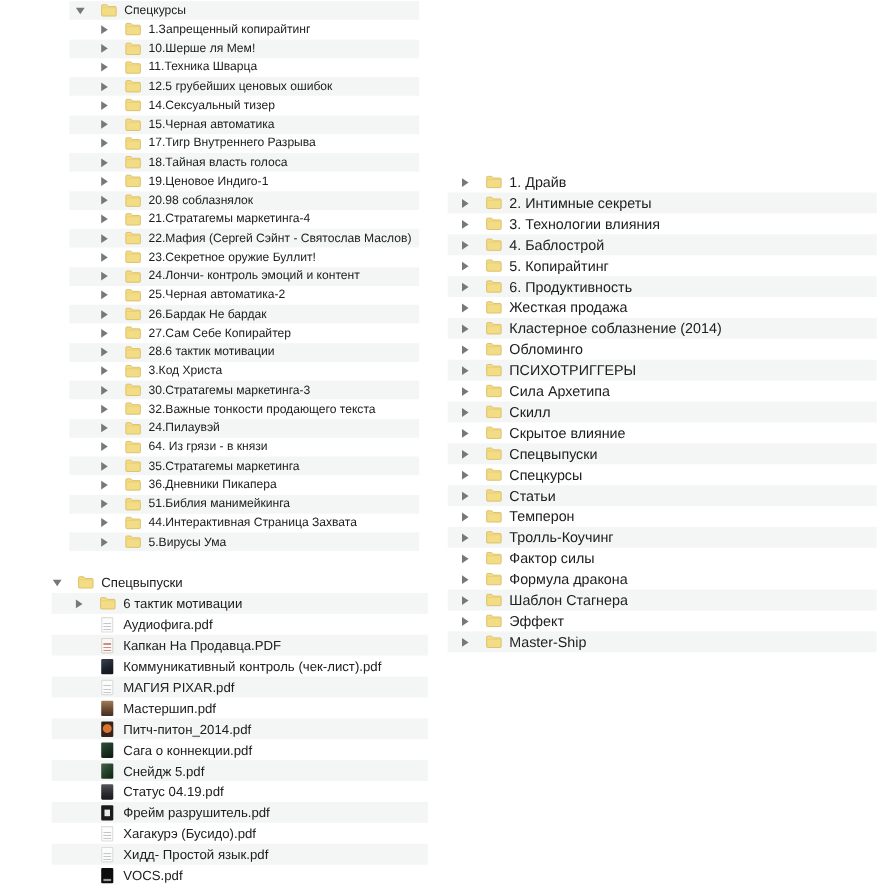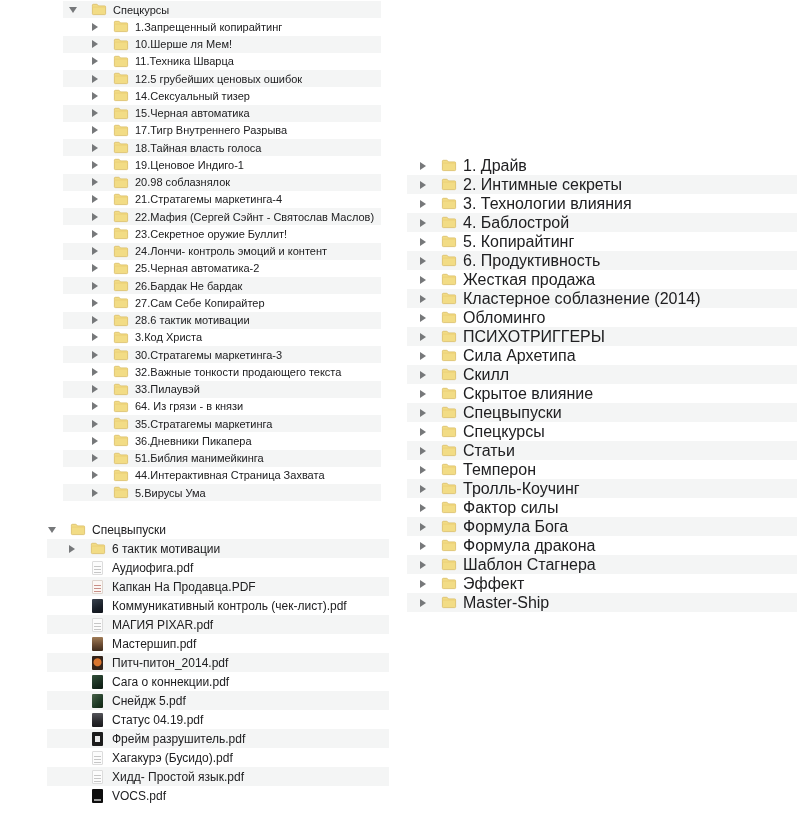--- a/index.html
+++ b/index.html
@@ -17,21 +17,21 @@
   .s1{left:63px;top:1px;width:318px;font-size:11px;}
   .s1 .row{height:17.25px;}
   .s1 .d0{padding-left:6px;}
   .s1 .d1{padding-left:28px;}
 
   .s2{left:47px;top:520px;width:342px;font-size:12px;}
   .s2 .row{height:19px;}
   .s2 .d0{padding-left:1px;}
   .s2 .d1{padding-left:21px;}
 
-  .s3{left:407px;top:156px;width:390px;font-size:16px;}
+  .s3{left:407px;top:156px;width:390px;font-size:13px;}
   .s3 .row{height:19px;}
   .s3 .d0{padding-left:12px;}
 
   
   .tri{display:inline-block;width:9px;flex:0 0 9px;margin-right:12px;}
   .tri.closed::before{
     content:"";display:block;width:0;height:0;margin-left:1px;
     border-left:6px solid #76787a;border-top:4px solid transparent;border-bottom:4px solid transparent;
   }
   .tri.open::before{
@@ -288,21 +288,21 @@
         <span class="label">32.Важные тонкости продающего текста</span>
       </div>
       <div class="row d1 striped">
         <span class="tri closed"></span>
         <span class="icw">
           <svg width="16" height="13" viewBox="0 0 16 13" aria-hidden="true">
             <path d="M1.4 3.4 L1.4 2.2 Q1.4 1.3 2.3 1.3 L5.7 1.3 Q6.2 1.3 6.5 1.7 L7.5 2.9 L13.7 2.9 Q14.6 2.9 14.6 3.8 L14.6 10.7 Q14.6 11.6 13.7 11.6 L2.3 11.6 Q1.4 11.6 1.4 10.7 Z" fill="#f2dc85" stroke="#d9bd64" stroke-width="0.8"></path>
             <path d="M1.4 4.1 L14.6 4.1" stroke="#ecd077" stroke-width="1" fill="none"></path>
           </svg>
         </span>
-        <span class="label">33.Пилаувэй</span>
+        <span class="label">24.Пилаувэй</span>
       </div>
       <div class="row d1">
         <span class="tri closed"></span>
         <span class="icw">
           <svg width="16" height="13" viewBox="0 0 16 13" aria-hidden="true">
             <path d="M1.4 3.4 L1.4 2.2 Q1.4 1.3 2.3 1.3 L5.7 1.3 Q6.2 1.3 6.5 1.7 L7.5 2.9 L13.7 2.9 Q14.6 2.9 14.6 3.8 L14.6 10.7 Q14.6 11.6 13.7 11.6 L2.3 11.6 Q1.4 11.6 1.4 10.7 Z" fill="#f2dc85" stroke="#d9bd64" stroke-width="0.8"></path>
             <path d="M1.4 4.1 L14.6 4.1" stroke="#ecd077" stroke-width="1" fill="none"></path>
           </svg>
         </span>
         <span class="label">64. Из грязи - в князи</span>
@@ -654,30 +654,20 @@
       </div>
       <div class="row d0">
         <span class="tri closed"></span>
         <span class="icw">
           <svg width="16" height="13" viewBox="0 0 16 13" aria-hidden="true">
             <path d="M1.4 3.4 L1.4 2.2 Q1.4 1.3 2.3 1.3 L5.7 1.3 Q6.2 1.3 6.5 1.7 L7.5 2.9 L13.7 2.9 Q14.6 2.9 14.6 3.8 L14.6 10.7 Q14.6 11.6 13.7 11.6 L2.3 11.6 Q1.4 11.6 1.4 10.7 Z" fill="#f2dc85" stroke="#d9bd64" stroke-width="0.8"></path>
             <path d="M1.4 4.1 L14.6 4.1" stroke="#ecd077" stroke-width="1" fill="none"></path>
           </svg>
         </span>
         <span class="label">Фактор силы</span>
-      </div>
-      <div class="row d0 striped">
-        <span class="tri closed"></span>
-        <span class="icw">
-          <svg width="16" height="13" viewBox="0 0 16 13" aria-hidden="true">
-            <path d="M1.4 3.4 L1.4 2.2 Q1.4 1.3 2.3 1.3 L5.7 1.3 Q6.2 1.3 6.5 1.7 L7.5 2.9 L13.7 2.9 Q14.6 2.9 14.6 3.8 L14.6 10.7 Q14.6 11.6 13.7 11.6 L2.3 11.6 Q1.4 11.6 1.4 10.7 Z" fill="#f2dc85" stroke="#d9bd64" stroke-width="0.8"></path>
-            <path d="M1.4 4.1 L14.6 4.1" stroke="#ecd077" stroke-width="1" fill="none"></path>
-          </svg>
-        </span>
-        <span class="label">Формула Бога</span>
       </div>
       <div class="row d0">
         <span class="tri closed"></span>
         <span class="icw">
           <svg width="16" height="13" viewBox="0 0 16 13" aria-hidden="true">
             <path d="M1.4 3.4 L1.4 2.2 Q1.4 1.3 2.3 1.3 L5.7 1.3 Q6.2 1.3 6.5 1.7 L7.5 2.9 L13.7 2.9 Q14.6 2.9 14.6 3.8 L14.6 10.7 Q14.6 11.6 13.7 11.6 L2.3 11.6 Q1.4 11.6 1.4 10.7 Z" fill="#f2dc85" stroke="#d9bd64" stroke-width="0.8"></path>
             <path d="M1.4 4.1 L14.6 4.1" stroke="#ecd077" stroke-width="1" fill="none"></path>
           </svg>
         </span>
         <span class="label">Формула дракона</span>

